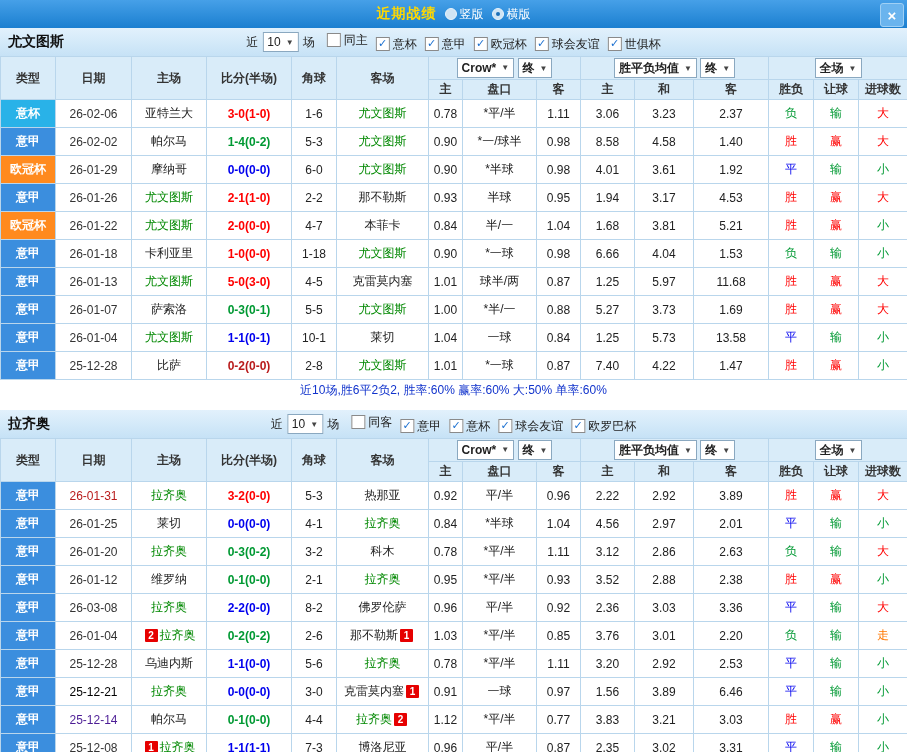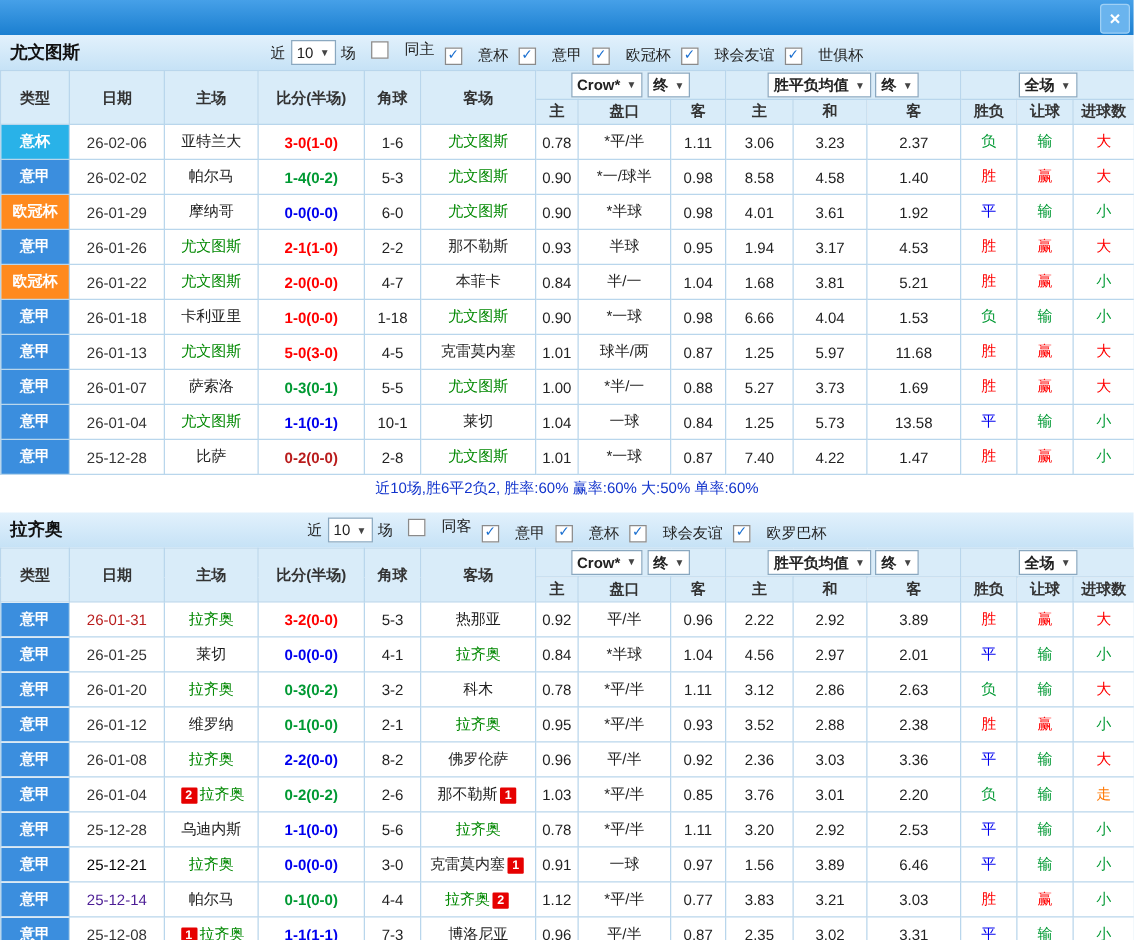--- a/index.html
+++ b/index.html
@@ -20,21 +20,21 @@
   .band{height:28px;background:linear-gradient(#e2f1fc,#c6e2f6);position:relative;
     display:flex;align-items:center;}
   .team-name{font-size:14px;font-weight:bold;color:#111;margin-left:8px;}
   .controls{position:absolute;left:50%;transform:translateX(-50%);display:flex;
     align-items:center;gap:4px;white-space:nowrap;}
   .lbl{font-size:12px;color:#222;}
   .sel{display:inline-flex;align-items:center;justify-content:space-between;gap:5px;
     background:#fff;border:1px solid #8aa8c0;padding:1px 4px;font-size:12px;color:#222;
     height:16px;cursor:pointer;}
   .arr{font-size:8px;color:#444;}
-  .cb{display:inline-flex;align-items:center;gap:13px;font-size:12px;color:#222;
+  .cb{display:inline-flex;align-items:center;gap:3px;font-size:12px;color:#222;
     margin-left:8px;cursor:pointer;}
   .cbbox{width:12px;height:12px;background:#fff;border:1px solid #8a8a8a;font-size:11px;
     line-height:11px;text-align:center;color:#1a6fd0;font-weight:bold;}
   
   table{border-collapse:collapse;table-layout:fixed;width:907px;font-size:12px;text-align:center;}
   th,td{border:1px solid #b9d6ec;padding:0;overflow:hidden;white-space:nowrap;}
   thead th{background:#d9ecf9;color:#333;font-weight:bold;}
   tr.h1 th{height:22px;}
   tr.h2 th{height:19px;}
   tbody td{height:27px;color:#222;background:#fff;}
@@ -42,20 +42,31 @@
   td[data-name="type-cell"]{font-weight:bold;}
   .badge{display:inline-block;min-width:11px;height:13px;line-height:13px;background:#e60000;
     color:#fff;font-size:10px;font-weight:bold;padding:0 1px;margin:0 2px;border-radius:1px;}
   .summary{height:20px;line-height:20px;text-align:center;font-size:12px;color:#1133cc;}
   .spacer{height:10px;}
 </style>
 </head>
 <body>
 
 <div class="topbar" data-name="titlebar">
+  <div class="topbar-group" data-name="titlebar-center">
+    <span class="title" data-name="page-title">近期战绩</span>
+    <span class="radio" data-name="radio-vertical-layout">
+      <span class="rdot" data-name="radio-icon"></span>
+      <span data-name="radio-vertical-label">竖版</span>
+    </span>
+    <span class="radio" data-name="radio-horizontal-layout">
+      <span class="rdot on" data-name="radio-selected-icon"></span>
+      <span data-name="radio-horizontal-label">横版</span>
+    </span>
+  </div>
   <div class="close-btn" data-name="close-icon">×</div>
 </div>
 
 <div class="band" data-name="team-section-header">
   <span class="team-name" data-name="team-name">尤文图斯</span>
   <div class="controls" data-name="filter-controls">
     <span class="lbl" data-name="recent-label">近</span>
     <span class="sel" data-name="recent-count-select">
       <span data-name="recent-count-value">10</span>
       <span class="arr" data-name="chevron-down-icon">▼</span>
@@ -482,21 +493,21 @@
         <td data-name="ah-away-odds-cell">0.93</td>
         <td data-name="eu-home-odds-cell">3.52</td>
         <td data-name="eu-draw-odds-cell">2.88</td>
         <td data-name="eu-away-odds-cell">2.38</td>
         <td data-name="result-wdl-cell" style="color: rgb(255, 0, 0);">胜</td>
         <td data-name="result-handicap-cell" style="color: rgb(255, 0, 0);">赢</td>
         <td data-name="result-goals-cell" style="color: rgb(0, 153, 51);">小</td>
       </tr>
       <tr data-name="match-row">
         <td data-name="type-cell" style="color: rgb(255, 255, 255); background: rgb(59, 142, 222);">意甲</td>
-        <td data-name="date-cell" style="color: rgb(51, 51, 51);">26-01-08</td>
+        <td data-name="date-cell" style="color: rgb(51, 51, 51);">26-03-08</td>
         <td data-name="home-team-cell"><span data-name="team-label" style="color: rgb(0, 136, 0);">拉齐奥</span></td>
         <td data-name="score-cell" style="color: rgb(0, 0, 238);">2-2(0-0)</td>
         <td data-name="corner-cell" style="color: rgb(34, 34, 34);">8-2</td>
         <td data-name="away-team-cell"><span data-name="team-label">佛罗伦萨</span></td>
         <td data-name="ah-home-odds-cell">0.96</td>
         <td data-name="handicap-line-cell">平/半</td>
         <td data-name="ah-away-odds-cell">0.92</td>
         <td data-name="eu-home-odds-cell">2.36</td>
         <td data-name="eu-draw-odds-cell">3.03</td>
         <td data-name="eu-away-odds-cell">3.36</td>

